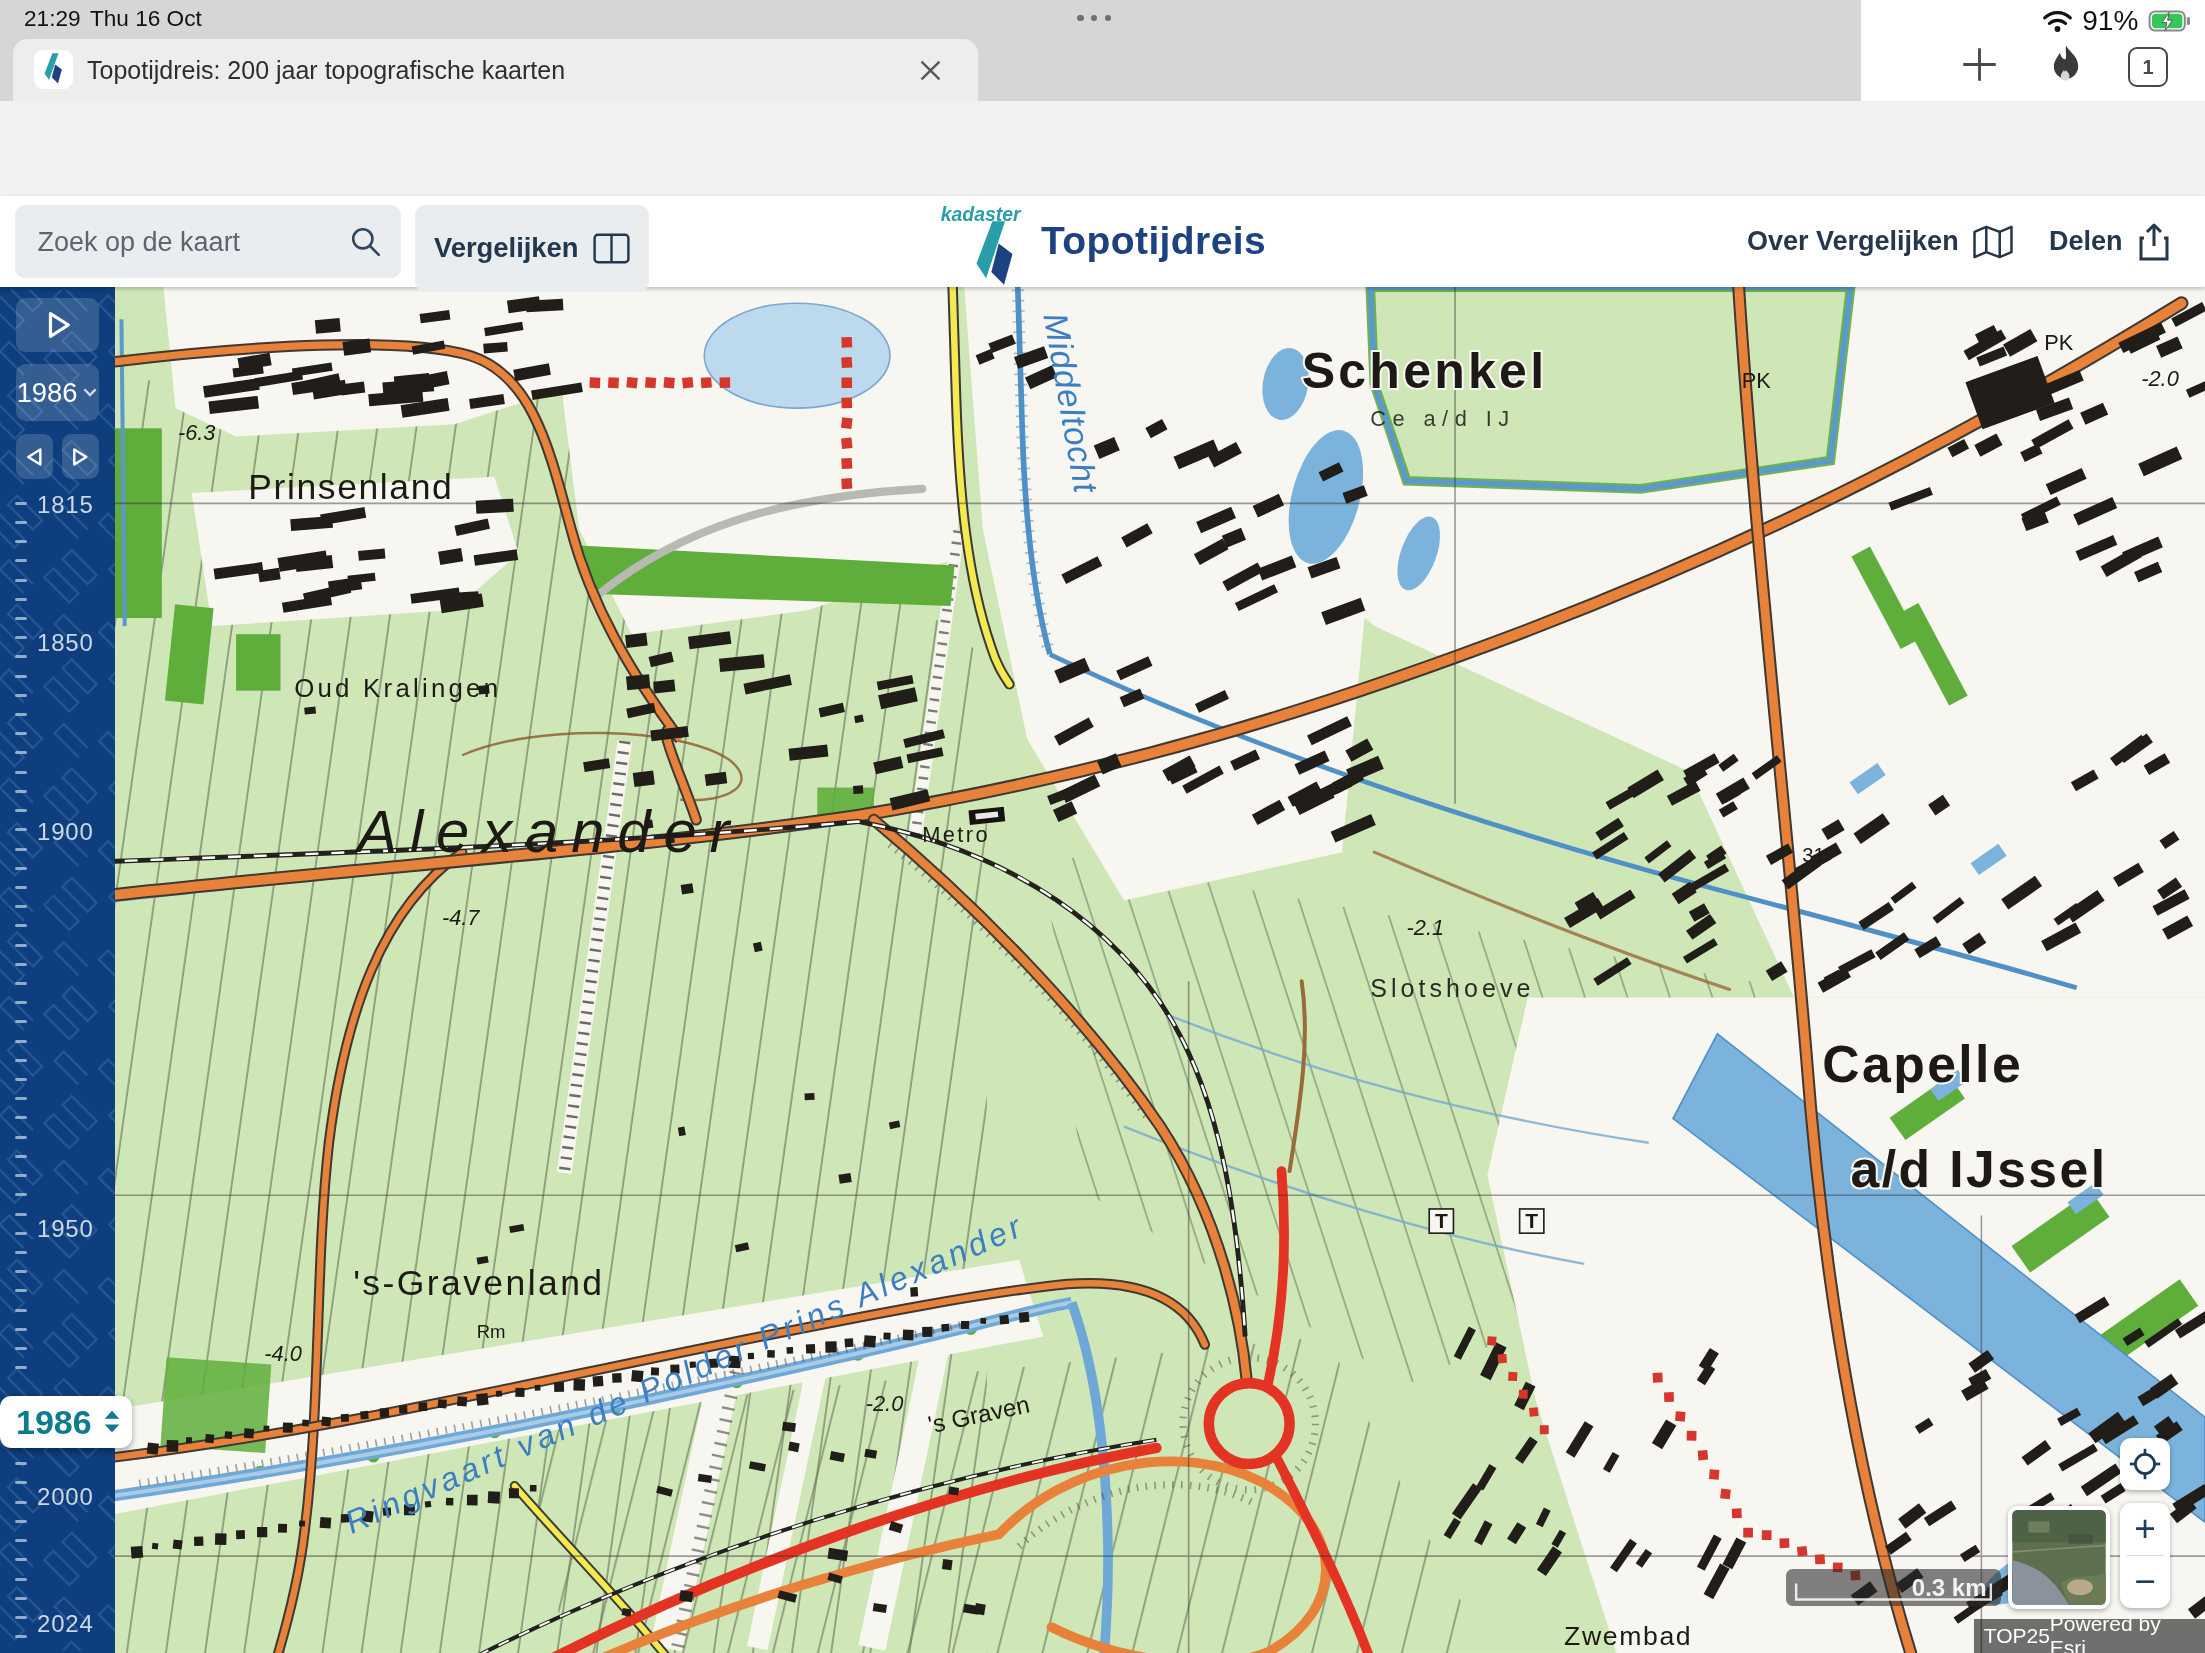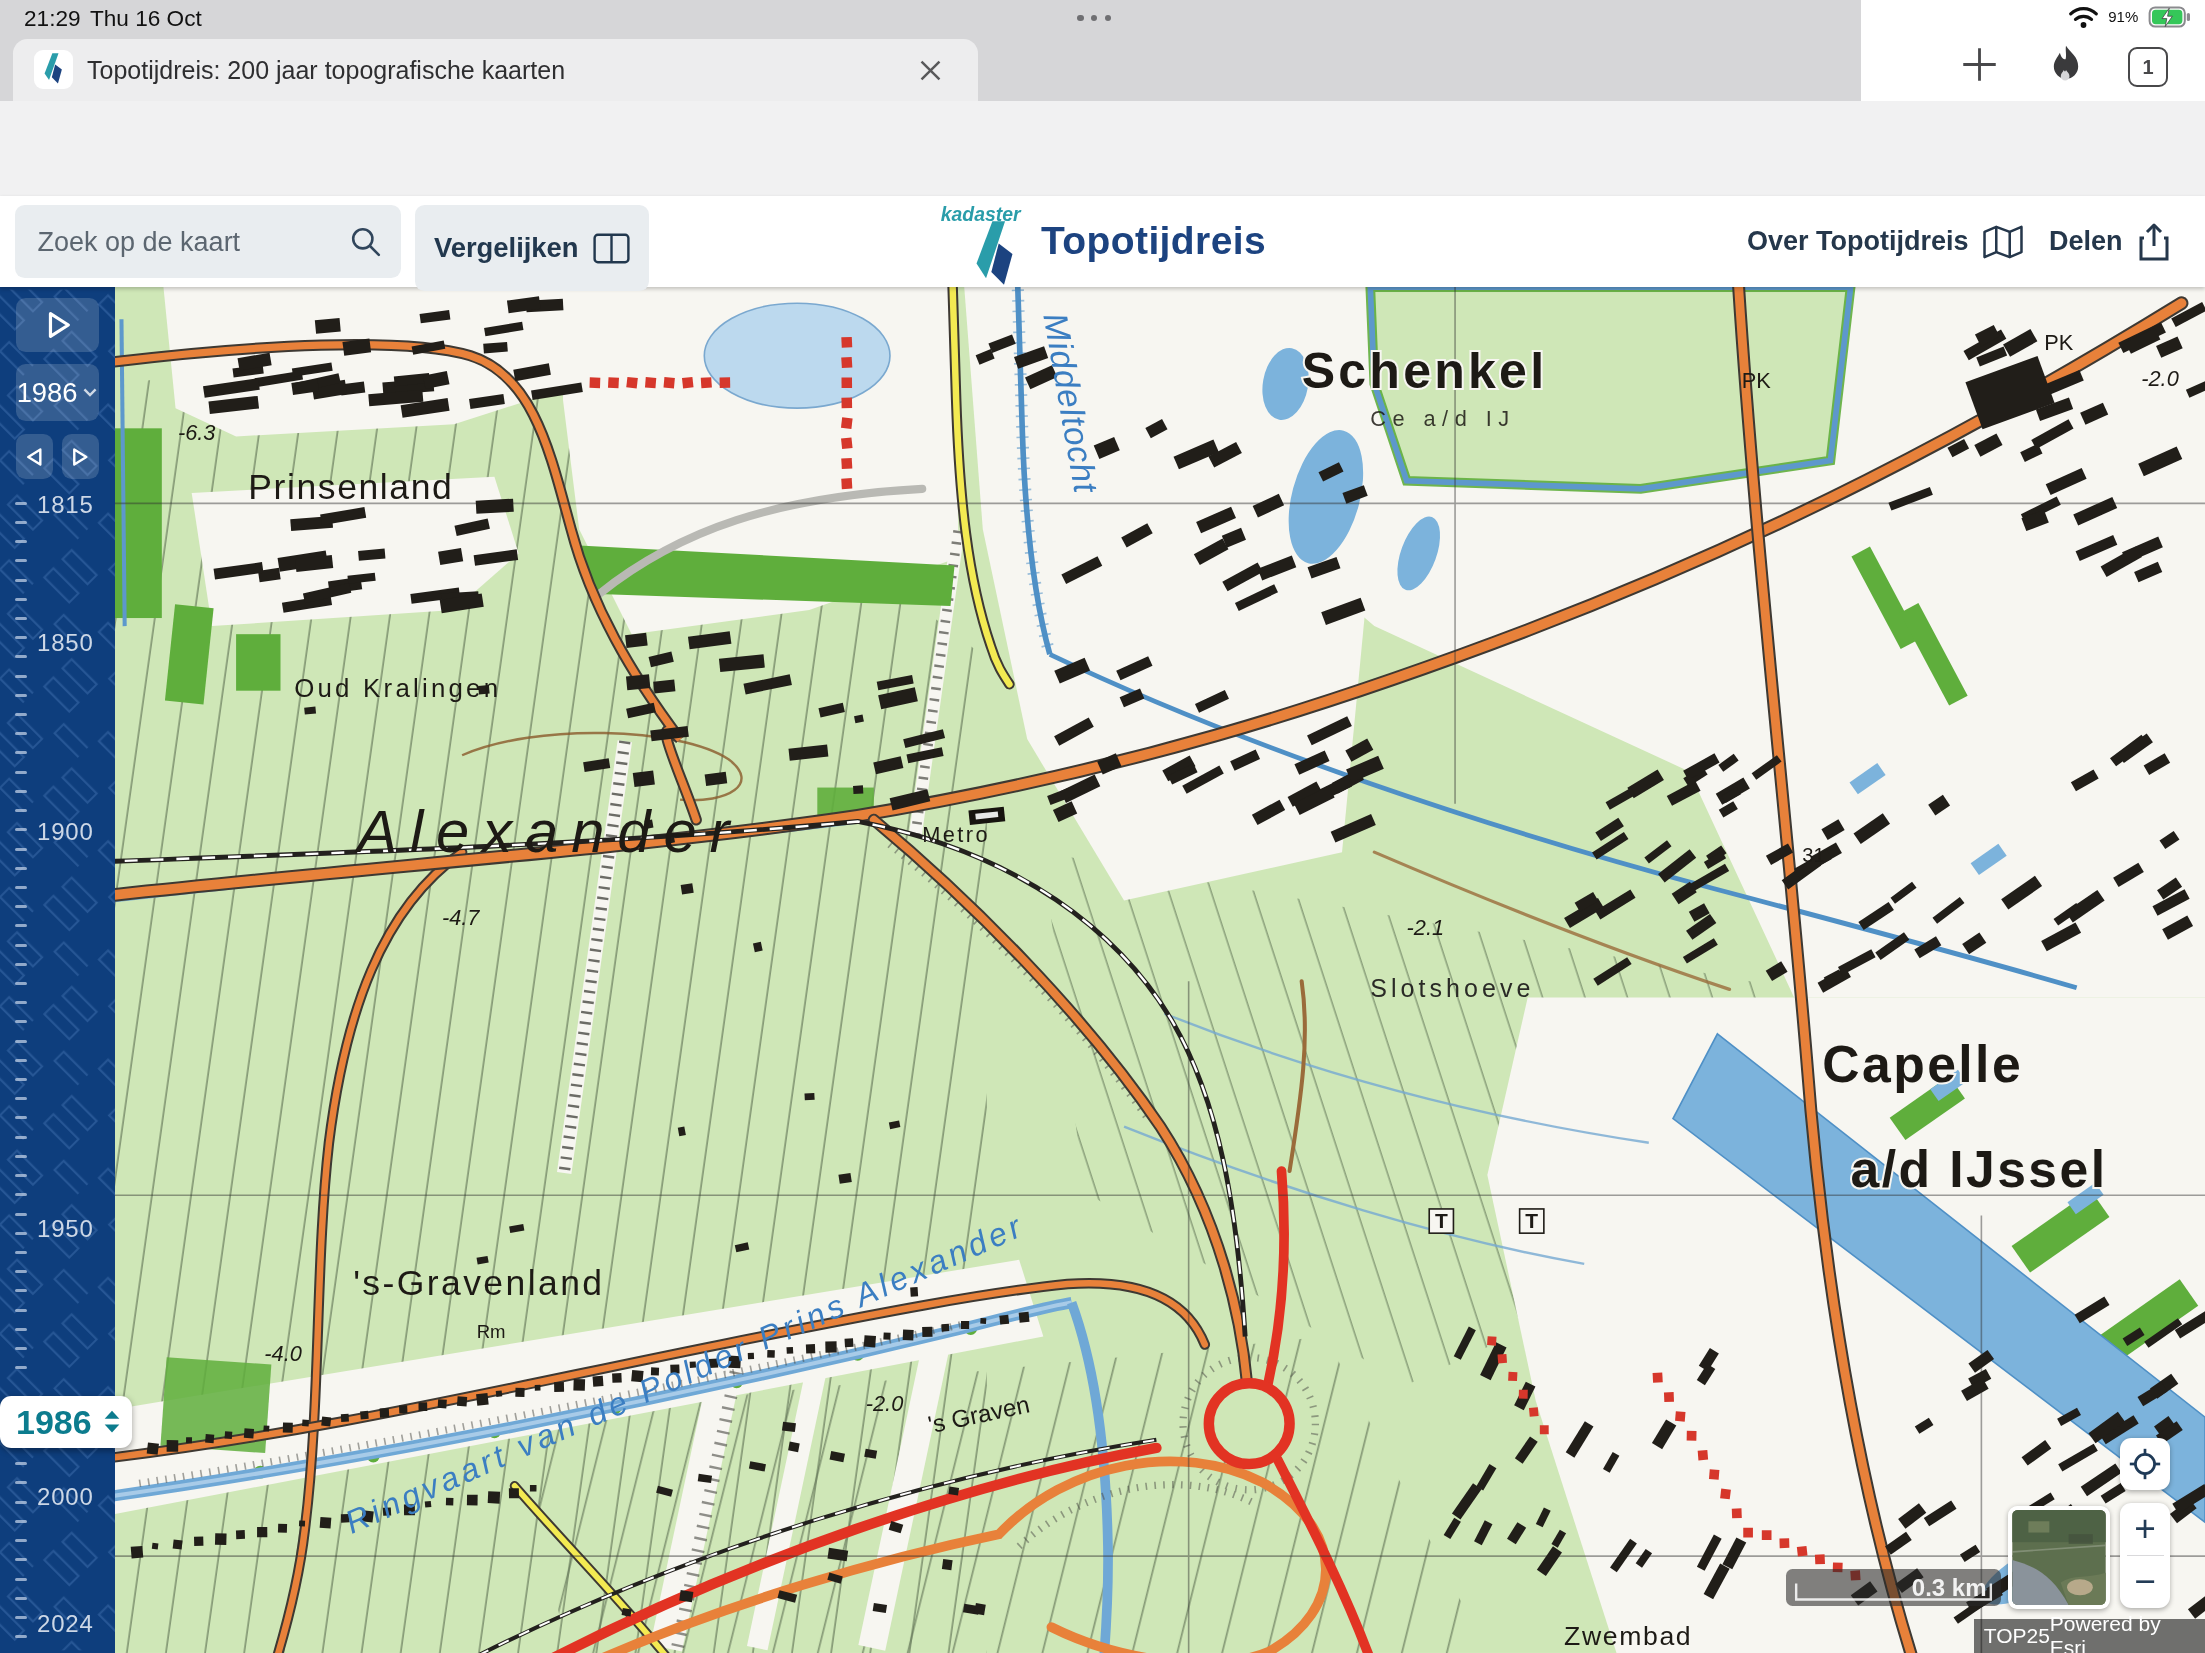--- a/index.html
+++ b/index.html
@@ -7,21 +7,21 @@
        font-family:"Liberation Sans",sans-serif;background:#fff;}
   .abs{position:absolute;}
   
   #chrome-top{left:0;top:0;width:1861px;height:101px;background:#d6d6d8;}
   #statusbar{left:0;top:0;width:2205px;height:36px;}
   #status-time{left:24px;top:5.7px;font-size:22.6px;color:#111;font-weight:500;}
   #status-date{left:90px;top:5.7px;font-size:22.6px;color:#111;font-weight:500;}
   #mt-dots{left:1077px;top:14.5px;display:flex;gap:7.3px;}
   #mt-dots i{width:6.5px;height:6.5px;border-radius:50%;background:#6f6f72;}
   #status-right{right:13px;top:4.8px;display:flex;align-items:center;gap:9.7px;}
-  #battery-pct{font-size:15px;color:#111;font-weight:500;}
+  #battery-pct{font-size:28px;color:#111;font-weight:500;}
   #tab{left:13px;top:39px;width:965px;height:62px;background:#ededee;border-radius:14.5px 14.5px 0 0;}
   #tab-favicon{left:21px;top:11.3px;width:39px;height:39px;background:#fff;border-radius:9px;}
   #tab-title{left:74px;top:17px;font-size:25px;color:#2e2e30;white-space:nowrap;}
   #tab-close{left:902px;top:16px;width:31px;height:31px;}
   #newtab-btn{left:1960px;top:45px;width:39px;height:39px;}
   #flame-btn{left:2050px;top:44px;width:32px;height:40px;}
   #tabcount-btn{left:2128px;top:47px;width:36px;height:36px;border:2.8px solid #48484a;border-radius:9px;
       display:flex;align-items:center;justify-content:center;font-size:20px;font-weight:bold;color:#48484a;}
   #urlrow{left:0;top:101px;width:2205px;height:95px;background:#f1f1f2;}
   .navarrow{font-size:36px;line-height:1;font-family:"DejaVu Sans",sans-serif;}
@@ -192,21 +192,21 @@
   </div>
   <div class="abs" id="brand">
     <span class="abs" id="brand-sub">kadaster</span>
     <svg class="abs" id="brand-mark" width="69" height="74" viewBox="0 0 60 70">
       <polygon points="28,4 40,4 22,58 13,44" fill="#2a9daa"></polygon>
       <polygon points="34,25 47,35 39,64 27,52" fill="#1c4380"></polygon>
     </svg>
     <span class="abs" id="brand-title">Topotijdreis</span>
   </div>
   <div class="abs" id="about-btn">
-    <span class="hdr-link">Over Topotijdreis</span>
+    <span class="hdr-link">Over Vergelijken</span>
     <svg width="42" height="36" viewBox="0 0 50 40">
       <path d="M3 8l14-6 16 6 14-6v30l-14 6-16-6-14 6z" fill="none" stroke="#25374b" stroke-width="3" stroke-linejoin="round"></path>
       <line x1="17" y1="2" x2="17" y2="32" stroke="#25374b" stroke-width="3"></line>
       <line x1="33" y1="8" x2="33" y2="38" stroke="#25374b" stroke-width="3"></line>
     </svg>
   </div>
   <div class="abs" id="share-site-btn">
     <span class="hdr-link">Delen</span>
     <svg width="36" height="40" viewBox="0 0 36 40">
       <path d="M8 16h-3v21h26V16h-3" fill="none" stroke="#25374b" stroke-width="3"></path>

